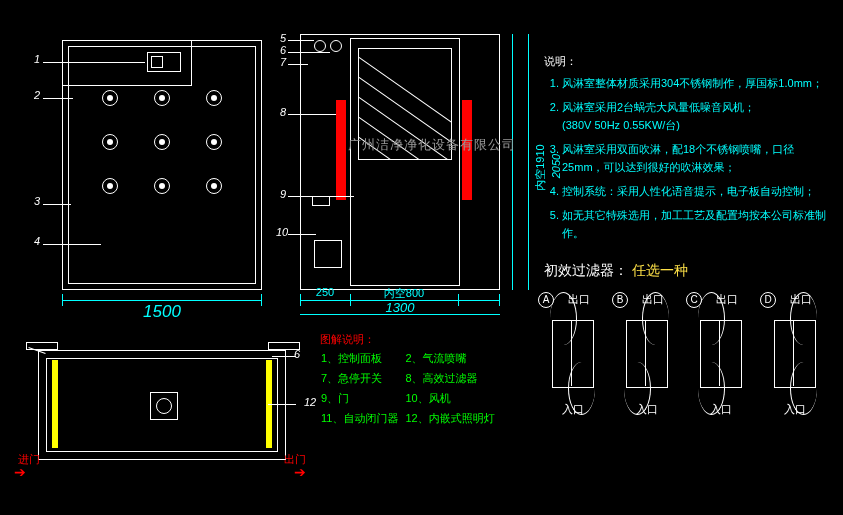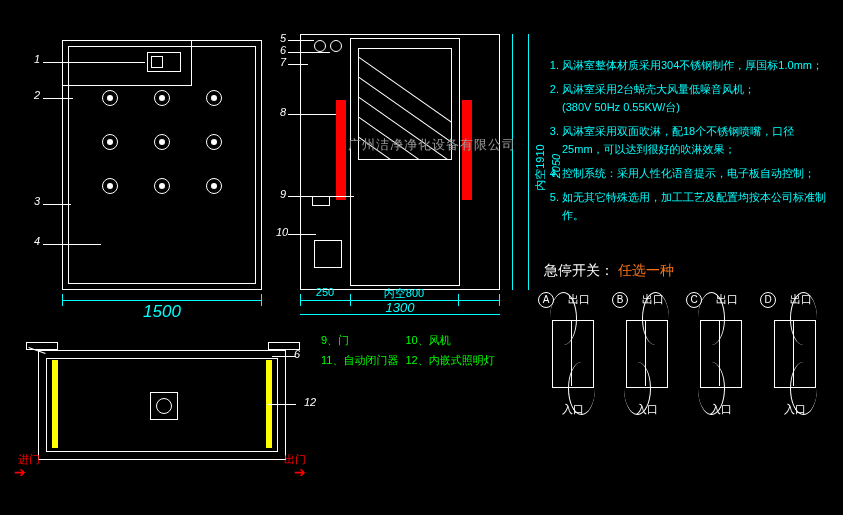--- a/index.html
+++ b/index.html
@@ -7,21 +7,21 @@
     background: #000;
     font-family: "SimSun", "Microsoft YaHei", sans-serif;
     font-size: 11px;
     color: #fff;
     width: 843px;
     height: 515px;
     position: relative;
     overflow: hidden;
   }
   .view { position: absolute; }
-  .cyan { color: #f97316; }
+  .cyan { color: #fde047; }
   .white { color: #fff; }
   .red { color: #f00; }
 
   
   .box { position: absolute; border: 1px solid #fff; }
   .line { position: absolute; background: #0ff; }
   .dim { position: absolute; color: #0ff; font-size: 11px; text-align: center; }
   .leader { position: absolute; background: #fff; height: 1px; }
   .leader-num { position: absolute; color: #fff; font-size: 11px; font-style: italic; }
 
@@ -190,34 +190,35 @@
 <div class="red" style="position:absolute; left:18px; top:452px;">进门</div>
 <div class="red" style="position:absolute; left:284px; top:452px;">出门</div>
 
 <div class="leader" style="left:28px; top:350px; width:18px; transform:rotate(20deg);"></div>
 <div class="leader-num" style="left:294px; top:348px;">6</div>
 <div class="leader" style="left:272px; top:356px; width:24px;"></div>
 <div class="leader-num" style="left:304px; top:396px;">12</div>
 <div class="leader" style="left:268px; top:404px; width:28px;"></div>
 
 <div id="desc">
+  <div class="title">说明：</div>
   <ol>
     <li>风淋室整体材质采用304不锈钢制作，厚国标1.0mm；</li>
     <li>
       <span>风淋室采用2台蜗壳大风量低噪音风机；</span><br>
       <span class="sub">(380V  50Hz  0.55KW/台)</span>
     </li>
     <li>风淋室采用双面吹淋，配18个不锈钢喷嘴，口径25mm，可以达到很好的吹淋效果；</li>
     <li>控制系统：采用人性化语音提示，电子板自动控制；</li>
     <li>如无其它特殊选用，加工工艺及配置均按本公司标准制作。</li>
   </ol>
 </div>
 
 <div id="dirtitle">
-  <span class="white">急停开关：</span>
+  <span class="white">初效过滤器：</span>
   <span class="cyan">任选一种</span>
 </div>
 
 <div id="dirs">
   <div class="dir" style="left:0;">
     <div class="tag">A</div>
     <div class="lab-out white">出口</div>
     <div class="cab"></div>
     <div class="mid"></div>
     <div class="swing top" style="left:6px;"></div>
@@ -247,22 +248,31 @@
     <div class="lab-out white">出口</div>
     <div class="cab"></div>
     <div class="mid"></div>
     <div class="swing top" style="left:24px; transform:scaleX(-1);"></div>
     <div class="swing bot" style="left:24px;"></div>
     <div class="lab-in white">入口</div>
   </div>
 </div>
 
 <div id="legend">
+  <div class="hd">图解说明：</div>
   <table>
     <tbody>
+        <tr>
+          <td>1、控制面板</td>
+          <td>2、气流喷嘴</td>
+        </tr>
+    <tr>
+          <td>7、急停开关</td>
+          <td>8、高效过滤器</td>
+        </tr>
     <tr>
           <td>9、门</td>
           <td>10、风机</td>
         </tr>
     <tr>
           <td>11、自动闭门器</td>
           <td>12、内嵌式照明灯</td>
         </tr>
   </tbody>
     </table>

